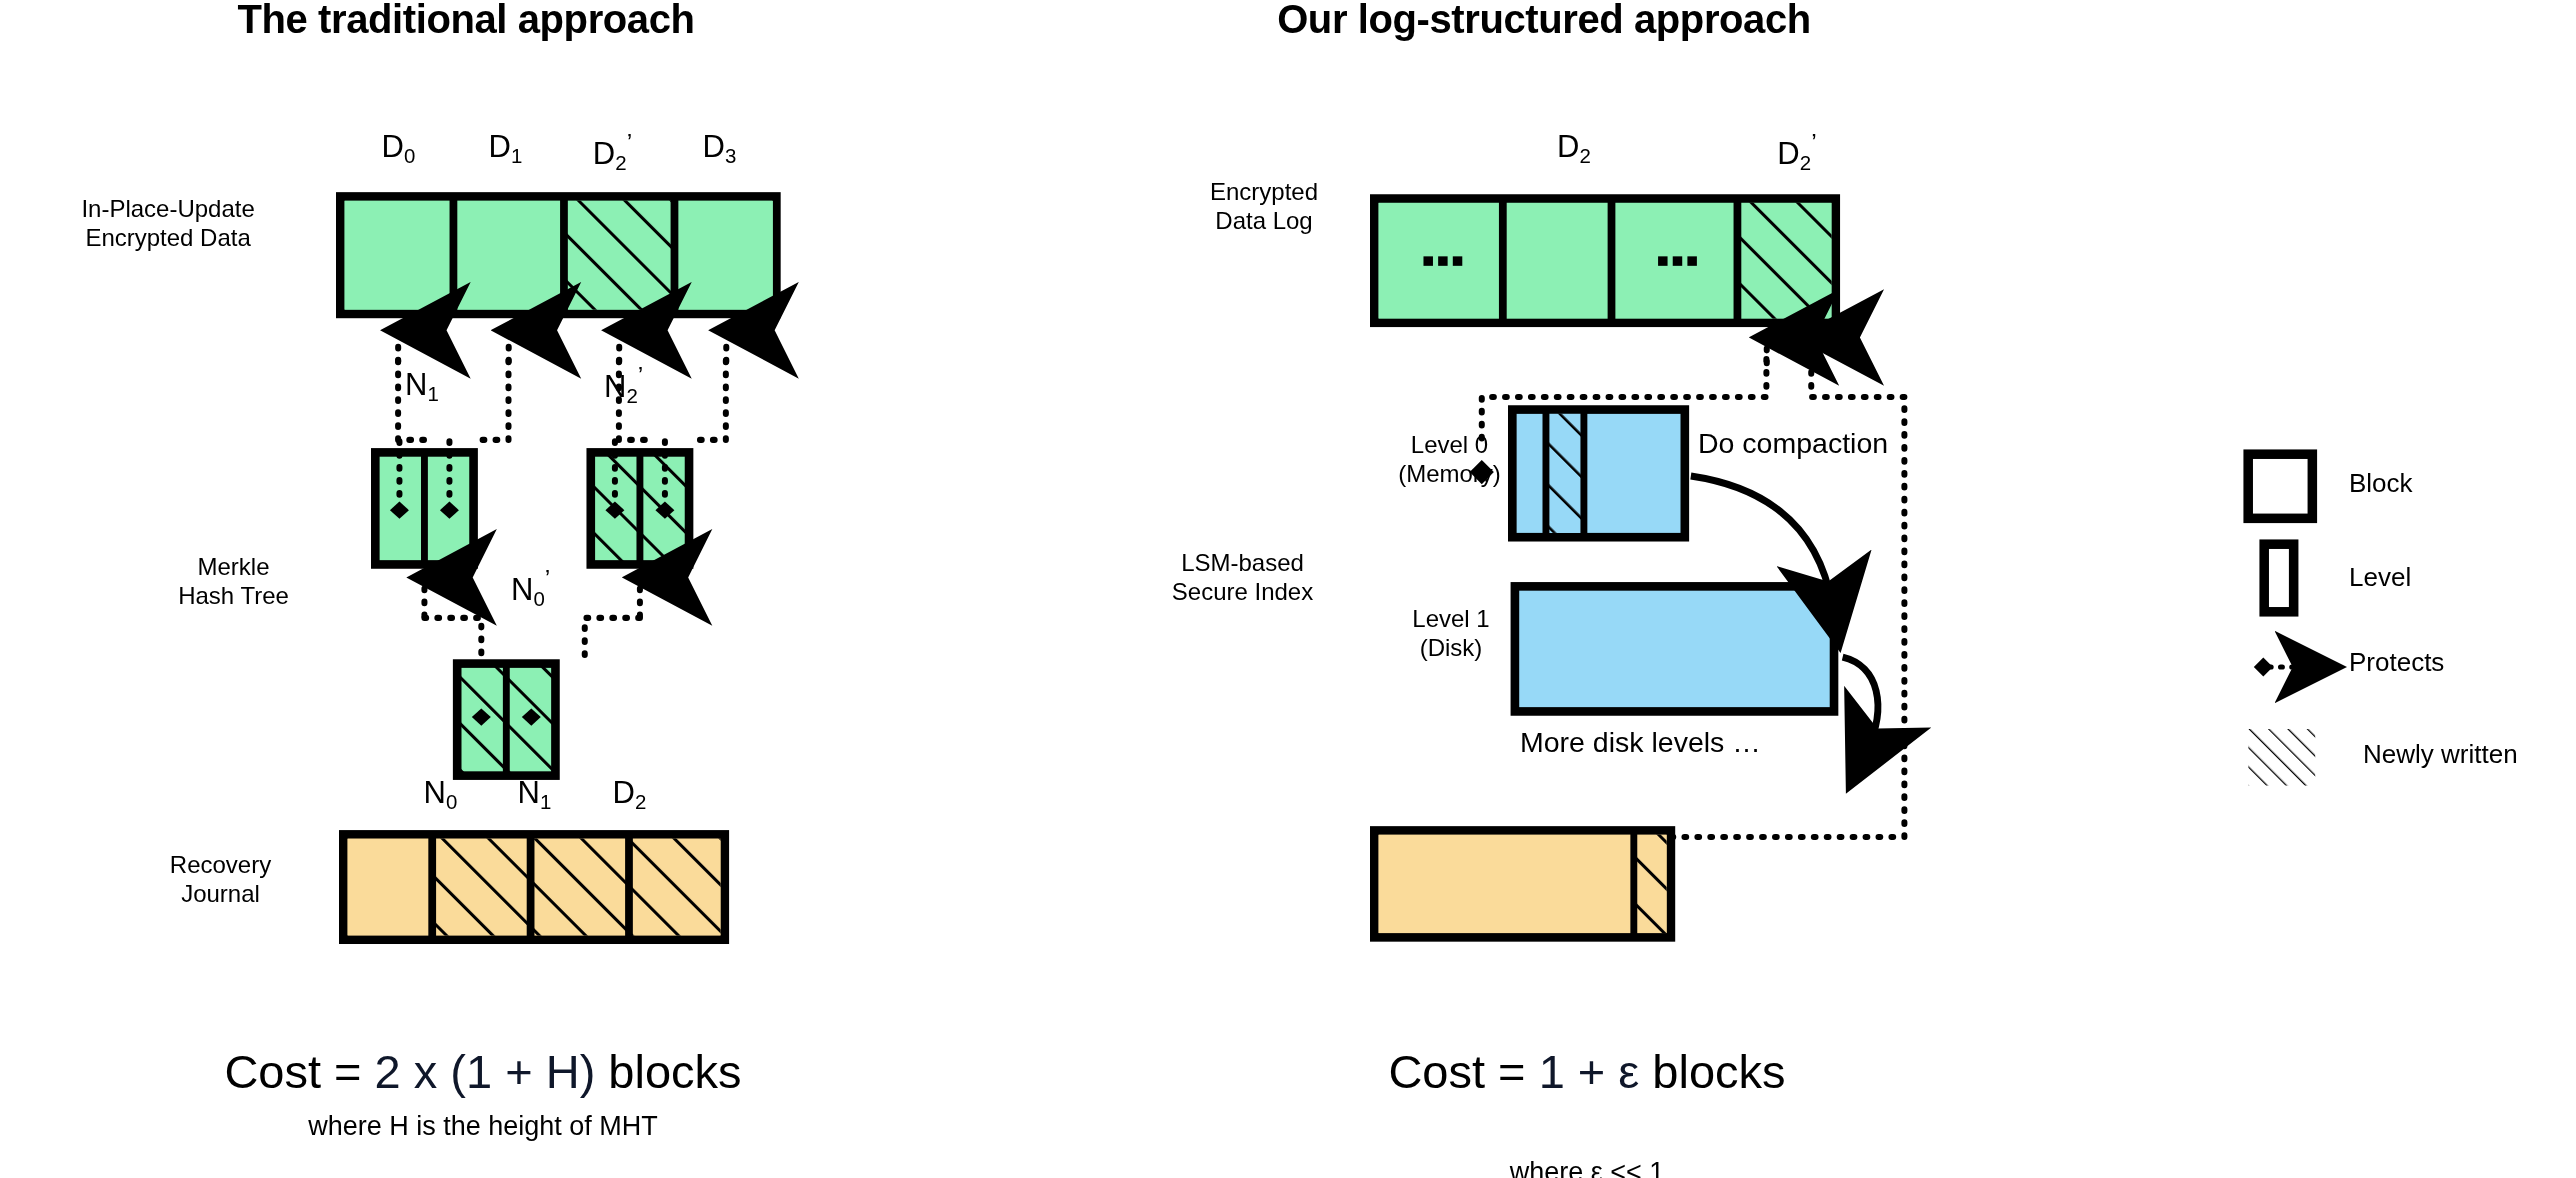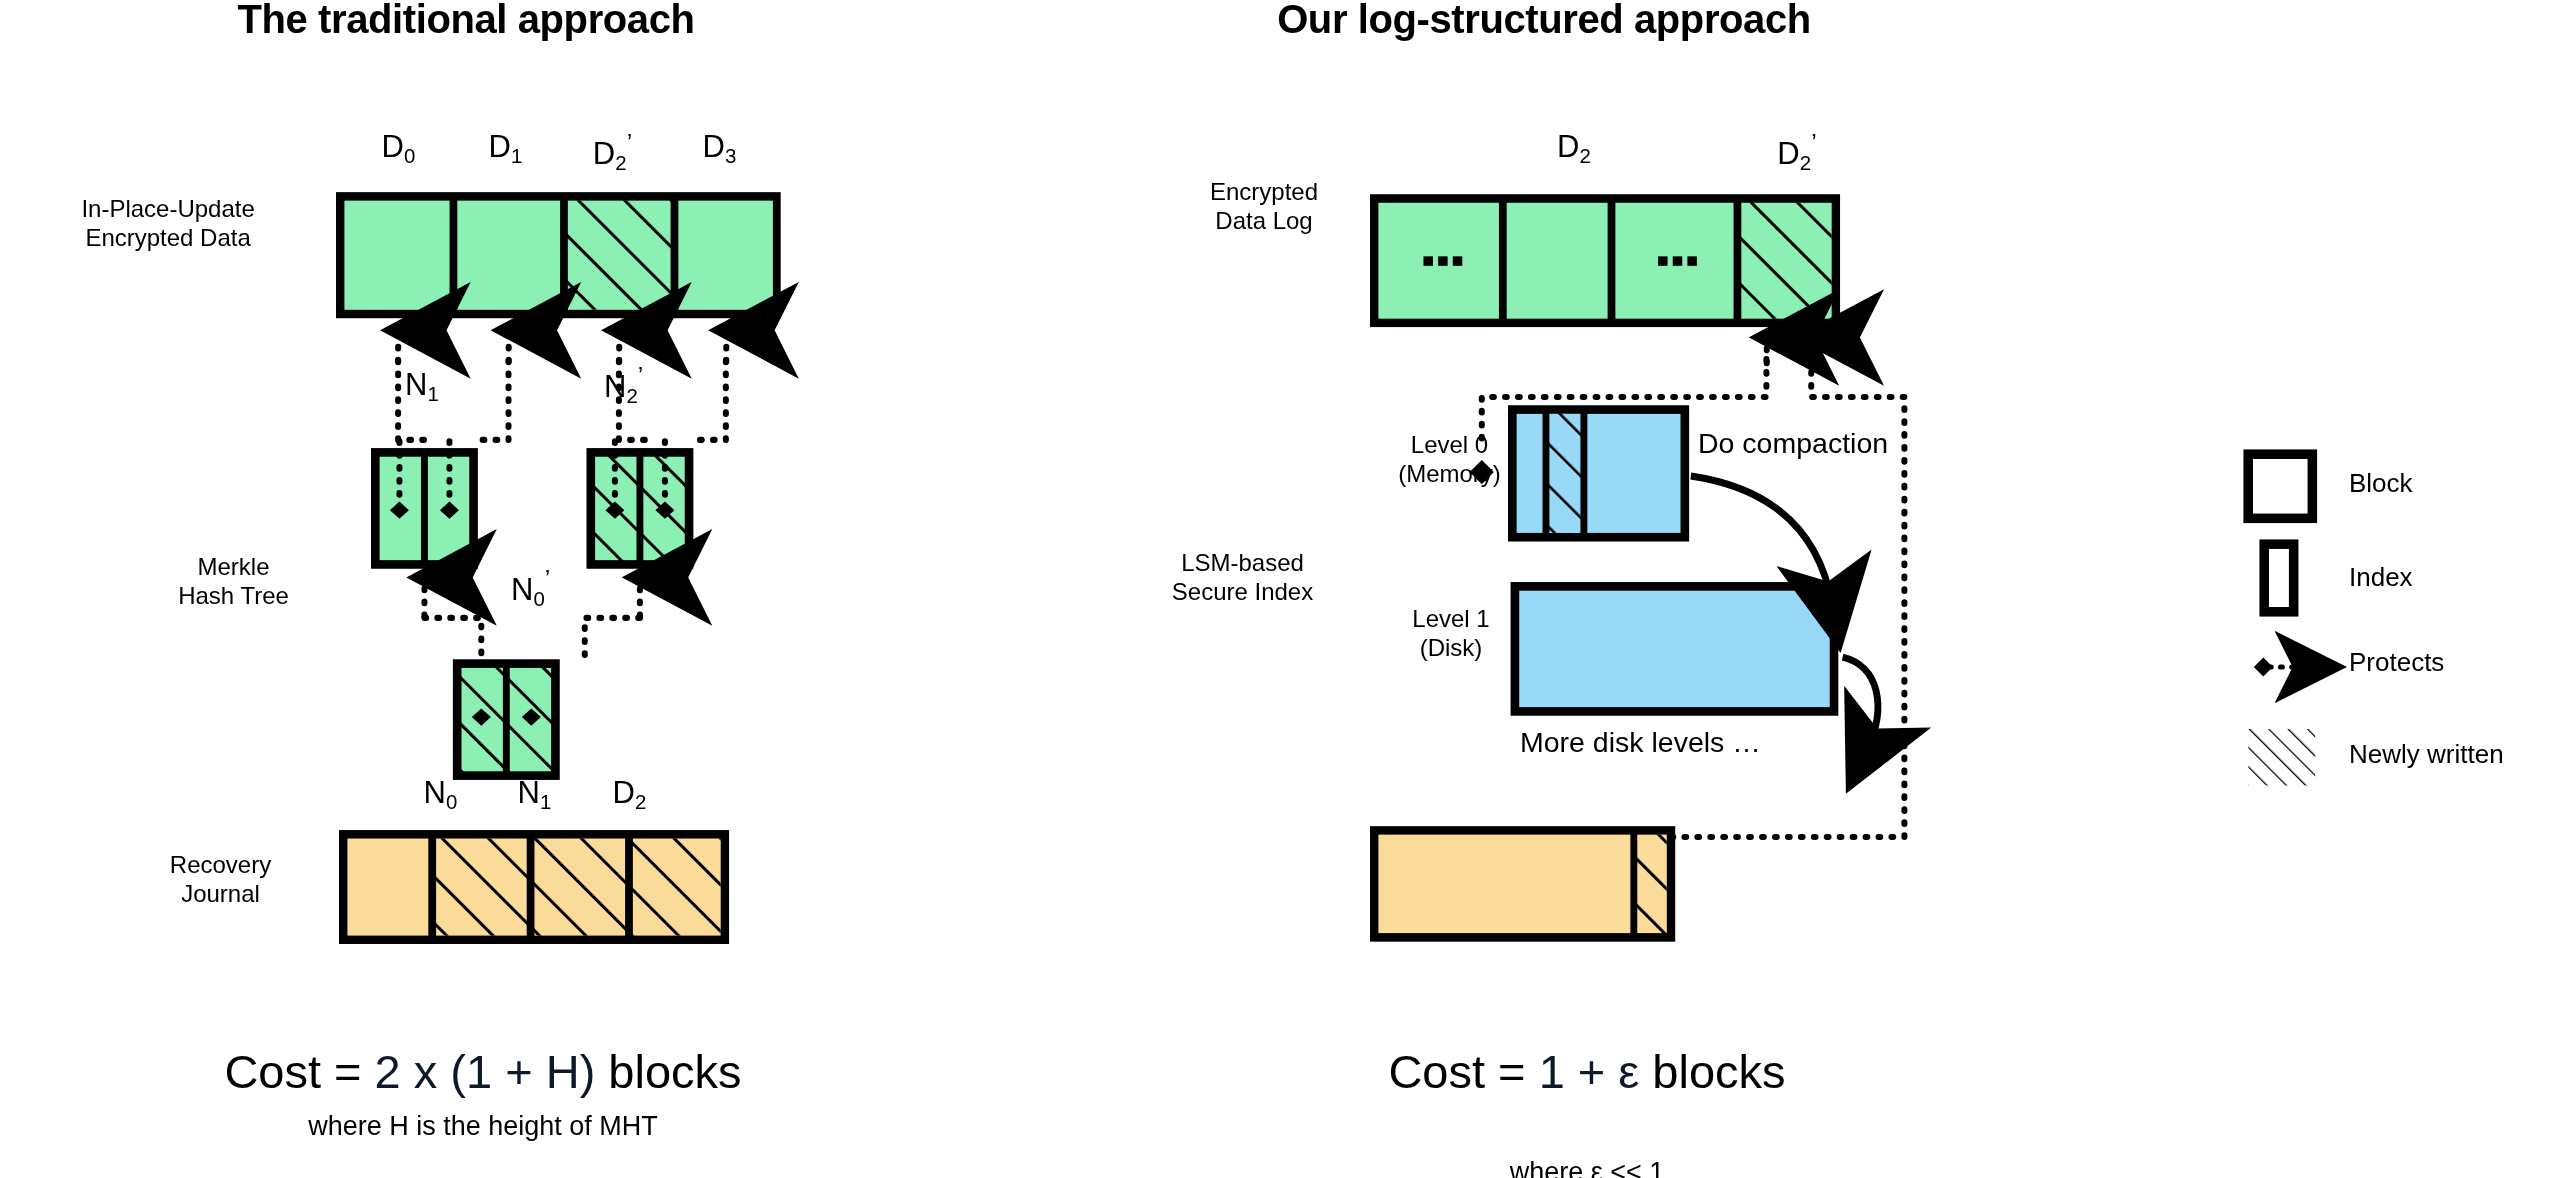--- a/index.html
+++ b/index.html
@@ -270,32 +270,32 @@
     <svg class="abs" style="left:0;top:0;" width="78" height="78" viewBox="0 0 90 90">
       <rect x="6" y="6" width="74" height="74" fill="#fff" stroke="#000" stroke-width="11"></rect>
     </svg>
     <div class="abs legtxt" style="left:106px;top:19px;">Block</div>
   </div>
 
   <div style="position:relative;height:95px;">
     <svg class="abs" style="left:15.5px;top:0;" width="52" height="78" viewBox="0 0 60 90">
       <rect x="6" y="6" width="34" height="78" fill="#fff" stroke="#000" stroke-width="11"></rect>
     </svg>
-    <div class="abs legtxt" style="left:106px;top:23px;">Index</div>
+    <div class="abs legtxt" style="left:106px;top:23px;">Level</div>
   </div>
 
   <div style="position:relative;height:93px;">
     <svg class="abs" style="left:-3.5px;top:14px;" width="95" height="38" viewBox="0 0 110 44">
       <path d="M16,22 L27,11 L38,22 L27,33 Z" fill="#000"></path>
       <path d="M34,22 L82,22" stroke="#000" stroke-width="6" fill="none" stroke-dasharray="2 11" stroke-linecap="round" marker-end="url(#arrHead)"></path>
     </svg>
     <div class="abs legtxt" style="left:106px;top:13px;">Protects</div>
   </div>
 
   <div style="position:relative;height:86px;">
     <svg class="abs" style="left:5.2px;top:1.7px;" width="71" height="60" viewBox="0 0 82 70">
       <rect x="0" y="0" width="78" height="66" fill="url(#hatchW)"></rect>
     </svg>
-    <div class="abs legtxt" style="left:106px;top:12px;">Newly written</div>
+    <div class="abs legtxt" style="left:120px;top:12px;">Newly written</div>
   </div>
 
 </div>
 
 
 </body></html>

